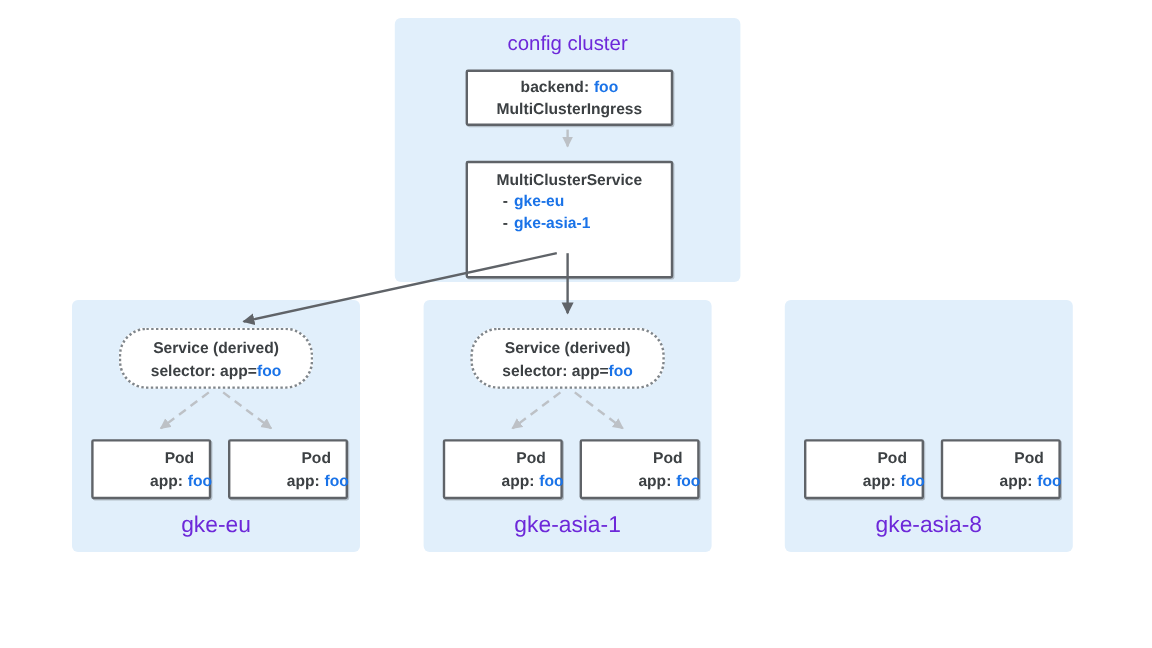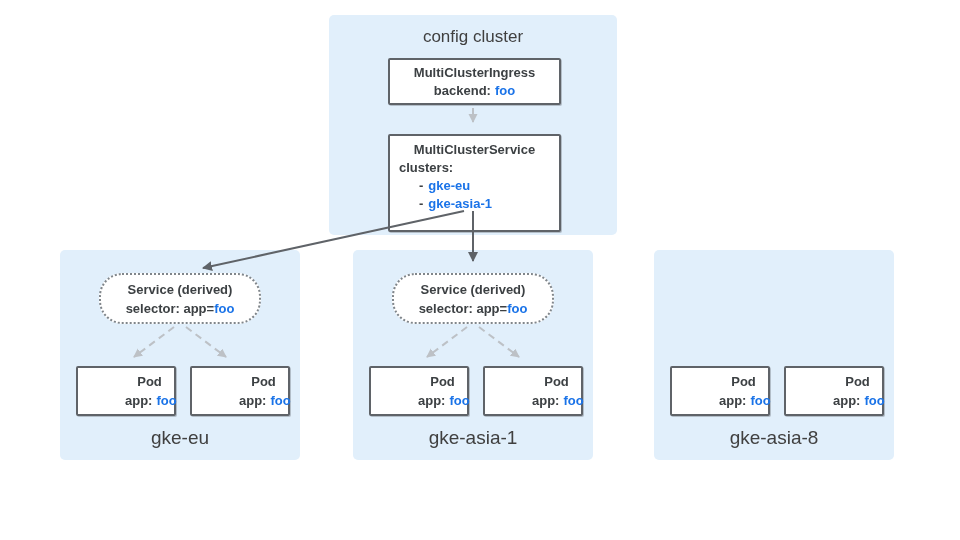--- a/index.html
+++ b/index.html
@@ -3,21 +3,21 @@
 <meta charset="utf-8">
 <style>
   html,body { margin:0; padding:0; background:#ffffff; }
   .stage {
     position:relative; width:960px; height:540px; background:#ffffff;
     font-family:"Liberation Sans", sans-serif; overflow:hidden;
   }
   .panel { position:absolute; background:#E1EFFB; border-radius:5px; }
   .panel-caption {
     position:absolute; left:0; right:0; text-align:center;
-    color:#404040; font-weight:400;
+    color:#6d28d9; font-weight:400;
   }
   .config-caption { top:12px; font-size:17px; }
   .cluster-caption { bottom:11px; font-size:19px; }
   .node {
     position:absolute; background:#ffffff; box-sizing:border-box;
     border:2px solid #5F6368; border-radius:2px;
     color:#3C4043; font-size:13px; font-weight:bold; text-align:center;
     box-shadow:1px 1px 0 rgba(60,64,67,0.28);
   }
   .node.dotted { border:2px dotted #80868B; box-shadow:none; }
@@ -46,27 +46,26 @@
 </style>
 </head>
 <body>
 
 <div class="stage">
 
   <section class="panel" id="config-panel">
     <div class="panel-caption config-caption">config cluster</div>
 
     <div class="node v-center" id="mci-node">
+      <div class="line"><span>backend:</span><span class="blue gap">foo</span></div>
       <div class="line">MultiClusterIngress</div>
-      <div class="line"><span>backend:</span><span class="blue gap">foo</span></div>
     </div>
 
     <div class="node mcs" id="mcs-node">
       <div class="line title-line">MultiClusterService</div>
-      <div class="line row">clusters:</div>
       <div class="line list-row"><span class="dash">-</span><span class="blue">gke-eu</span></div>
       <div class="line list-row"><span class="dash">-</span><span class="blue">gke-asia-1</span></div>
     </div>
   </section>
 
   <section class="panel" id="cluster-eu">
     <div class="node dotted v-center service">
       <div class="line">Service (derived)</div>
       <div class="line"><span>selector: app=</span><span class="blue">foo</span></div>
     </div>

